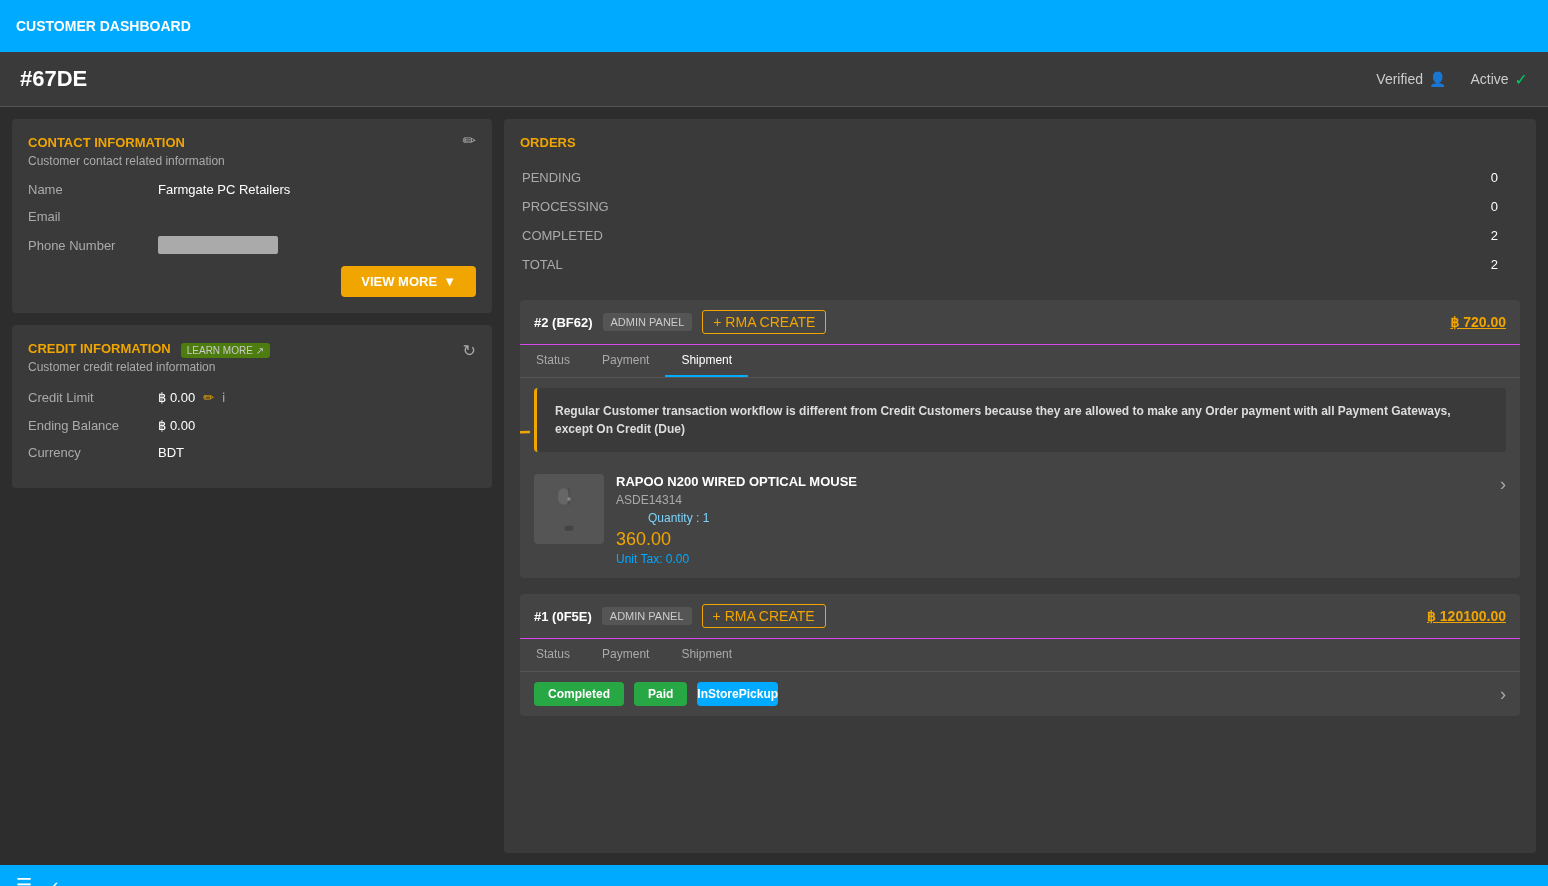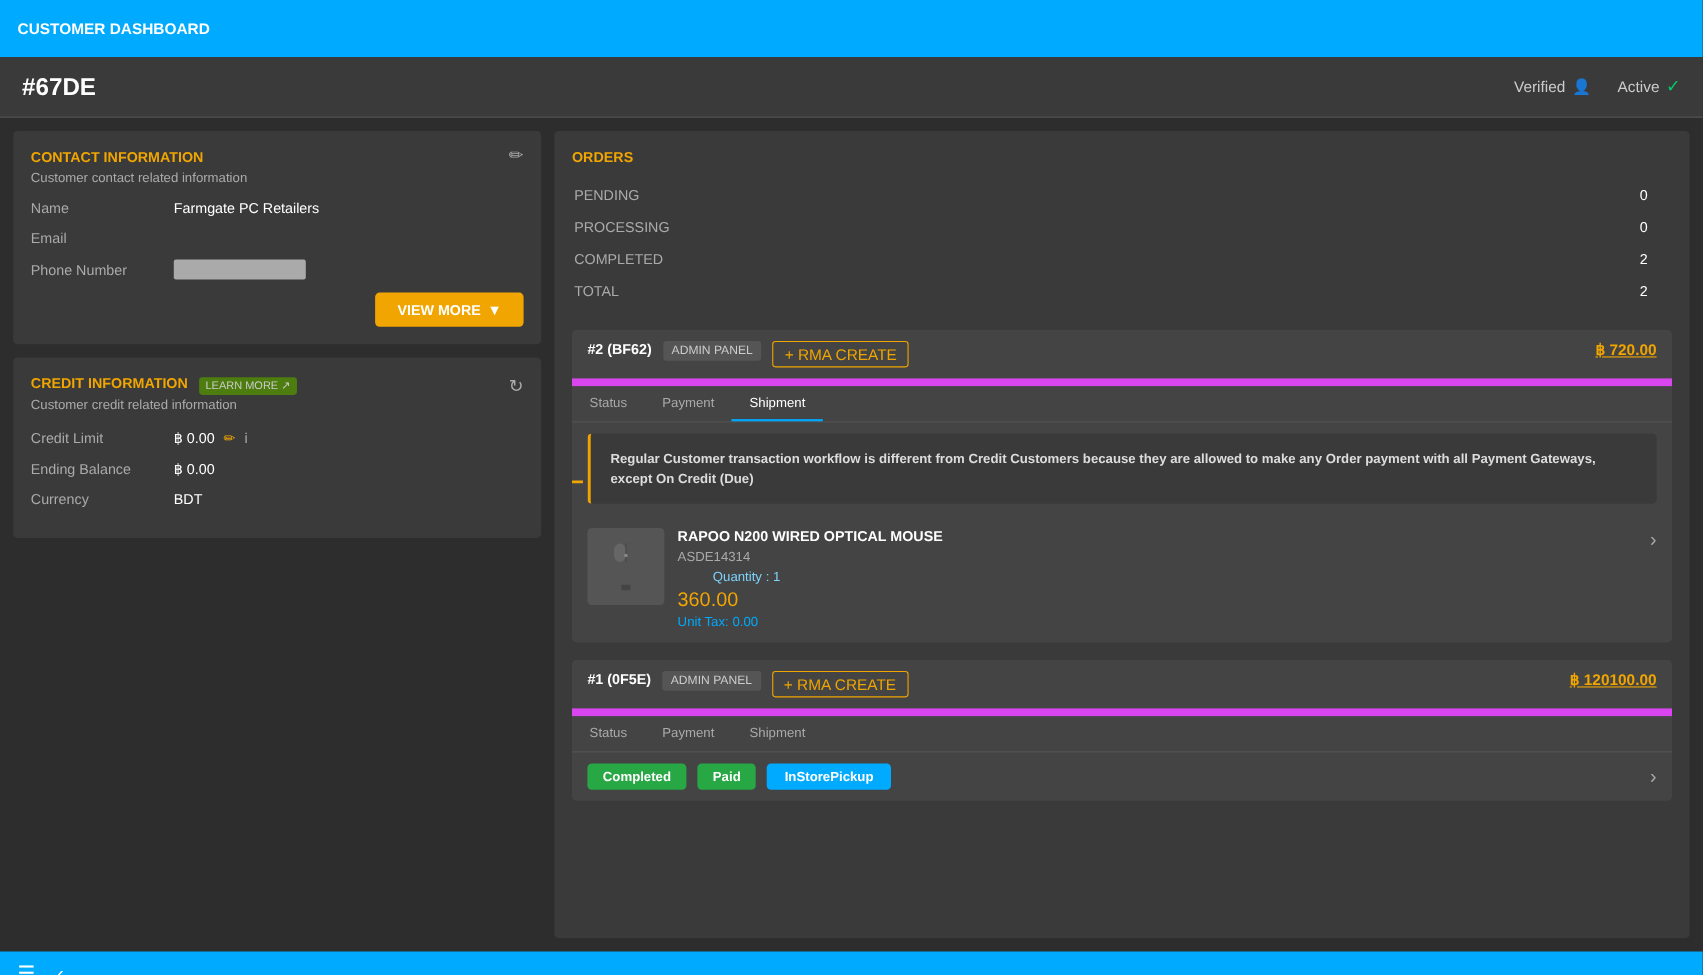--- a/index.html
+++ b/index.html
@@ -257,24 +257,24 @@
 
     .order-block {
       background: #444;
       border-radius: 4px;
       margin-bottom: 16px;
       overflow: hidden;
     }
 
     .order-header {
       display: flex;
-      align-items: flex-start;
+      align-items: center;
       padding: 10px 14px;
       gap: 10px;
-      border-bottom: 7px solid #d946ef;
+      border-bottom: 1px solid #d946ef;
     }
 
     .order-id-badge {
       color: white;
       font-weight: bold;
       font-size: 13px;
     }
 
     .admin-panel-btn {
       background: #555;
@@ -417,21 +417,21 @@
       color: white;
       padding: 5px 14px;
       border-radius: 4px;
       font-size: 12px;
       font-weight: bold;
     }
 
     .status-badge-pickup {
       background: #00aaff;
       color: white;
-      padding: 5px 16px;
+      padding: 5px 0;
       border-radius: 4px;
       font-size: 12px;
       font-weight: bold;
     }
 
     .status-row {
       display: flex;
       padding: 10px 14px;
       gap: 10px;
       align-items: center;

